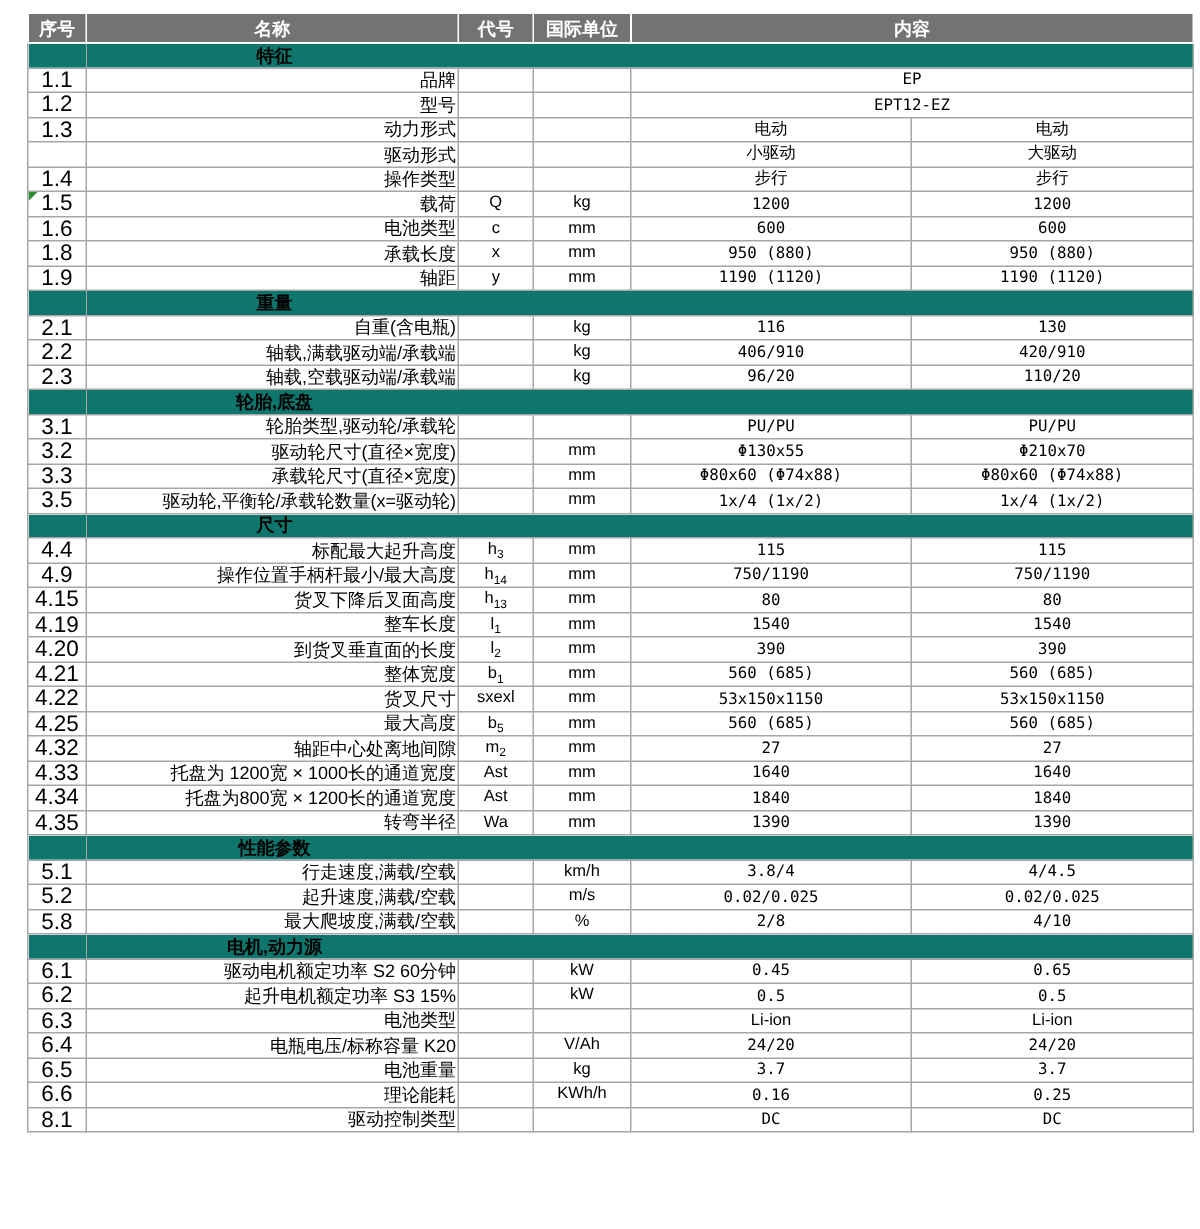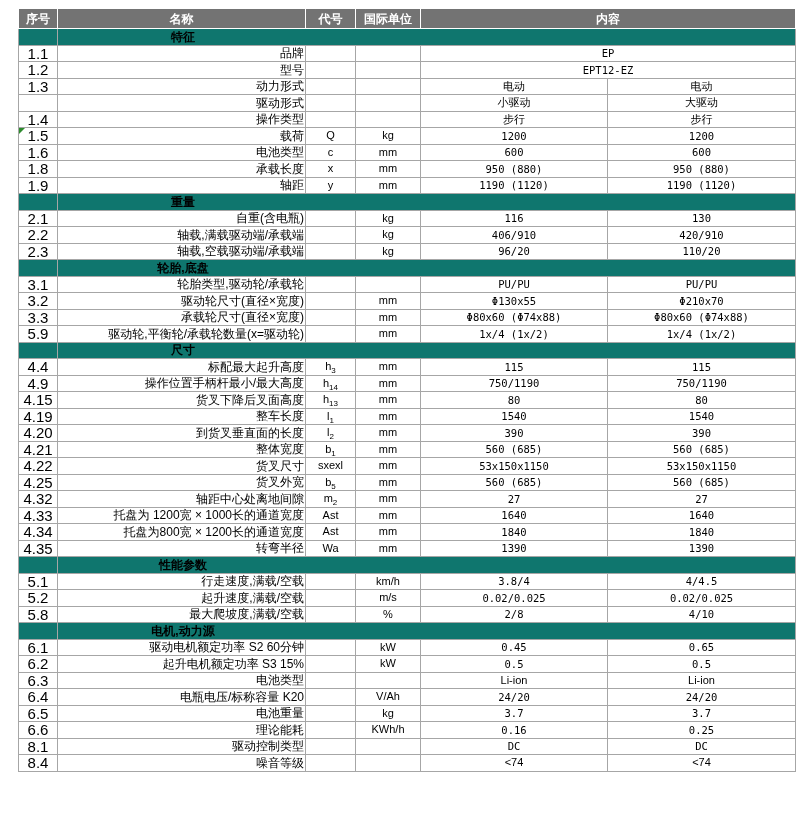--- a/index.html
+++ b/index.html
@@ -179,21 +179,21 @@
         </tr>
         <tr>
           <td class="c-no"><span>3.3</span></td>
           <td class="c-name"><span>承载轮尺寸(直径×宽度)</span></td>
           <td class="c-code"><span></span></td>
           <td class="c-unit"><span>mm</span></td>
           <td class="c-val v-mono"><span>Φ80x60 (Φ74x88)</span></td>
           <td class="c-val v-mono"><span>Φ80x60 (Φ74x88)</span></td>
         </tr>
         <tr>
-          <td class="c-no"><span>5.9</span></td>
+          <td class="c-no"><span>3.5</span></td>
           <td class="c-name"><span>驱动轮,平衡轮/承载轮数量(x=驱动轮)</span></td>
           <td class="c-code"><span></span></td>
           <td class="c-unit"><span>mm</span></td>
           <td class="c-val v-mono"><span>1x/4 (1x/2)</span></td>
           <td class="c-val v-mono"><span>1x/4 (1x/2)</span></td>
         </tr>
         <tr class="section">
           <td class="c-no"></td>
           <td colspan="5" class="section-td"><span class="section-title">尺寸</span></td>
         </tr>
@@ -248,21 +248,21 @@
         <tr>
           <td class="c-no"><span>4.22</span></td>
           <td class="c-name"><span>货叉尺寸</span></td>
           <td class="c-code"><span>sxexl</span></td>
           <td class="c-unit"><span>mm</span></td>
           <td class="c-val v-mono"><span>53x150x1150</span></td>
           <td class="c-val v-mono"><span>53x150x1150</span></td>
         </tr>
         <tr>
           <td class="c-no"><span>4.25</span></td>
-          <td class="c-name"><span>货叉外宽</span></td>
+          <td class="c-name"><span>最大高度</span></td>
           <td class="c-code"><span>b</span><sub>5</sub></td>
           <td class="c-unit"><span>mm</span></td>
           <td class="c-val v-mono"><span>560 (685)</span></td>
           <td class="c-val v-mono"><span>560 (685)</span></td>
         </tr>
         <tr>
           <td class="c-no"><span>4.32</span></td>
           <td class="c-name"><span>轴距中心处离地间隙</span></td>
           <td class="c-code"><span>m</span><sub>2</sub></td>
           <td class="c-unit"><span>mm</span></td>
@@ -373,24 +373,16 @@
           <td class="c-val v-mono"><span>0.16</span></td>
           <td class="c-val v-mono"><span>0.25</span></td>
         </tr>
         <tr>
           <td class="c-no"><span>8.1</span></td>
           <td class="c-name"><span>驱动控制类型</span></td>
           <td class="c-code"><span></span></td>
           <td class="c-unit"><span></span></td>
           <td class="c-val v-mono"><span>DC</span></td>
           <td class="c-val v-mono"><span>DC</span></td>
-        </tr>
-        <tr>
-          <td class="c-no"><span>8.4</span></td>
-          <td class="c-name"><span>噪音等级</span></td>
-          <td class="c-code"><span></span></td>
-          <td class="c-unit"><span></span></td>
-          <td class="c-val v-sans"><span>&lt;74</span></td>
-          <td class="c-val v-sans"><span>&lt;74</span></td>
         </tr>
       </tbody>
   </table>
 </div>
 
 </body></html>

